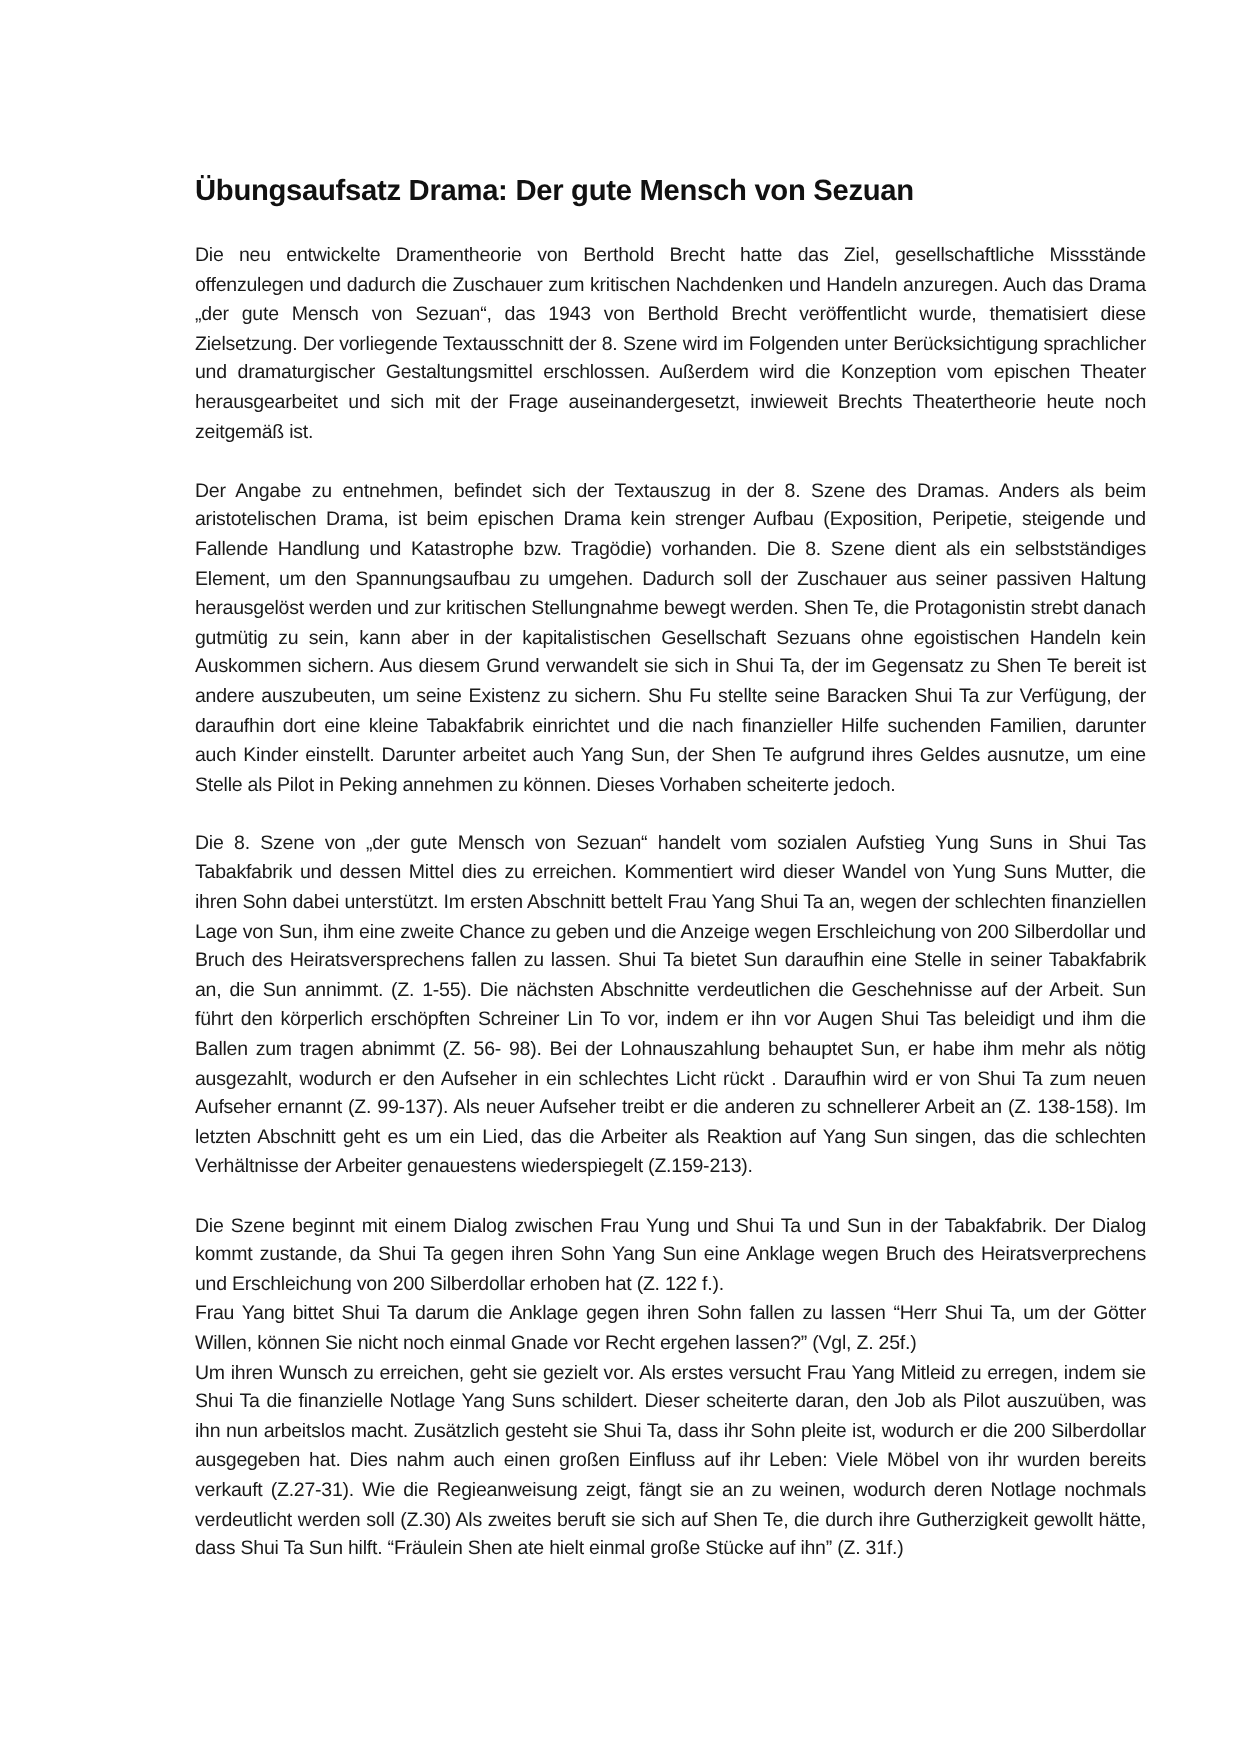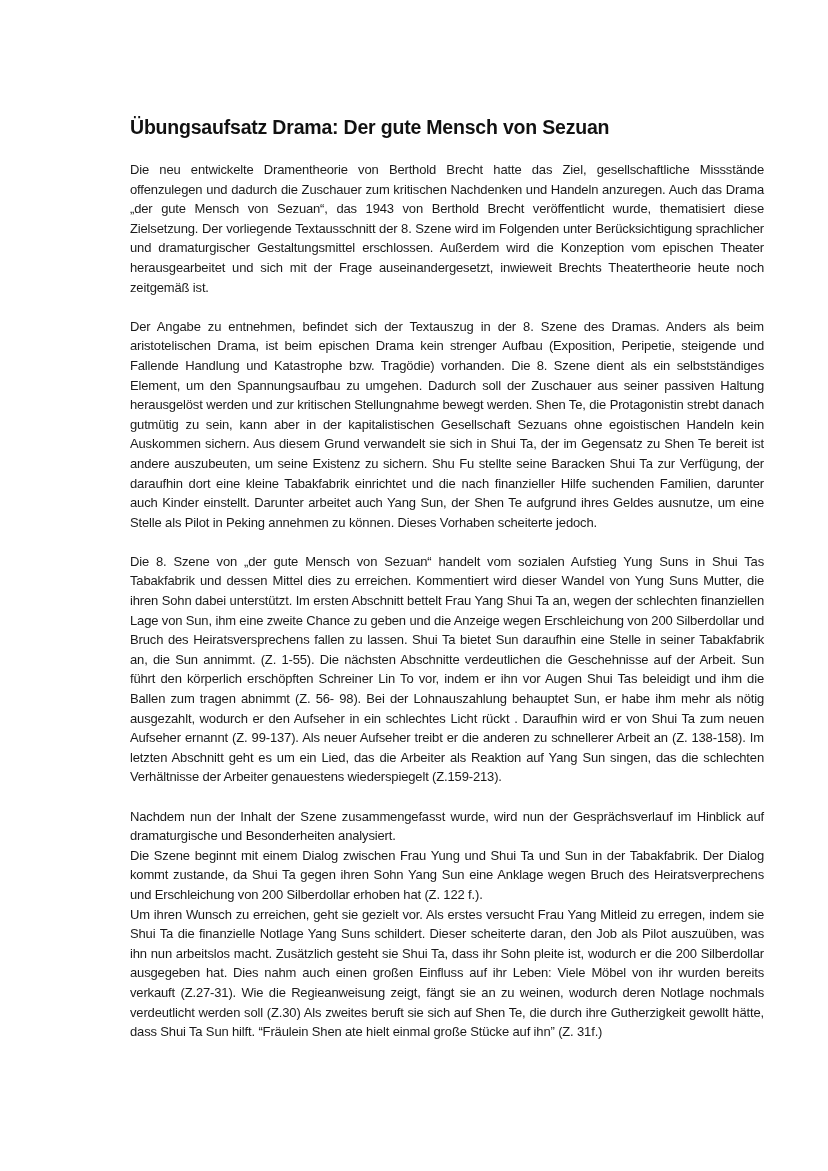--- a/index.html
+++ b/index.html
@@ -19,16 +19,16 @@
   .para.tight { margin-bottom: 0; }
 </style>
 </head>
 <body>
 
 <div class="page">
   <h1 class="title">Übungsaufsatz Drama: Der gute Mensch von Sezuan</h1>
   <p class="para">Die neu entwickelte Dramentheorie von Berthold Brecht hatte das Ziel, gesellschaftliche Missstände offenzulegen und dadurch die Zuschauer zum kritischen Nachdenken und Handeln anzuregen. Auch das Drama „der gute Mensch von Sezuan“, das 1943 von Berthold Brecht veröffentlicht wurde, thematisiert diese Zielsetzung. Der vorliegende Textausschnitt der 8. Szene wird im Folgenden unter Berücksichtigung sprachlicher und dramaturgischer  Gestaltungsmittel erschlossen. Außerdem wird die Konzeption vom epischen Theater herausgearbeitet und sich mit der Frage auseinandergesetzt, inwieweit Brechts Theatertheorie heute noch zeitgemäß ist.</p>
   <p class="para">Der Angabe zu entnehmen, befindet sich der Textauszug in der 8. Szene des Dramas. Anders als beim aristotelischen Drama, ist beim epischen Drama kein strenger Aufbau (Exposition, Peripetie, steigende und Fallende Handlung und Katastrophe bzw. Tragödie) vorhanden. Die 8. Szene dient als ein selbstständiges Element, um den Spannungsaufbau zu umgehen. Dadurch soll der Zuschauer aus seiner passiven Haltung herausgelöst werden und zur kritischen Stellungnahme bewegt werden.  Shen Te, die Protagonistin strebt danach gutmütig zu sein, kann aber in der kapitalistischen Gesellschaft Sezuans ohne egoistischen Handeln kein Auskommen sichern. Aus diesem Grund verwandelt sie sich in Shui Ta, der im Gegensatz zu Shen Te bereit ist andere auszubeuten, um seine Existenz zu sichern. Shu Fu stellte seine Baracken Shui Ta zur Verfügung, der daraufhin dort eine kleine Tabakfabrik einrichtet und die nach finanzieller Hilfe suchenden Familien, darunter auch Kinder einstellt. Darunter arbeitet auch Yang Sun, der Shen Te aufgrund ihres Geldes ausnutze, um eine Stelle als Pilot in Peking annehmen zu können. Dieses Vorhaben scheiterte jedoch.</p>
   <p class="para">Die 8. Szene von „der gute Mensch von Sezuan“ handelt vom sozialen Aufstieg Yung Suns in Shui Tas Tabakfabrik und dessen Mittel dies zu erreichen. Kommentiert wird dieser Wandel von Yung Suns Mutter, die ihren Sohn dabei unterstützt. Im ersten Abschnitt bettelt Frau Yang Shui Ta an, wegen der schlechten finanziellen Lage von Sun, ihm eine zweite Chance zu geben und die Anzeige wegen Erschleichung von 200 Silberdollar und Bruch des Heiratsversprechens fallen zu lassen. Shui Ta bietet Sun daraufhin eine Stelle in seiner Tabakfabrik an, die Sun annimmt. (Z. 1-55). Die nächsten Abschnitte verdeutlichen die Geschehnisse auf der Arbeit. Sun führt den körperlich erschöpften Schreiner Lin To vor, indem er ihn vor Augen Shui Tas beleidigt und ihm die Ballen zum tragen abnimmt (Z. 56- 98). Bei der Lohnauszahlung behauptet Sun, er habe ihm mehr als nötig ausgezahlt, wodurch er den Aufseher in ein schlechtes Licht rückt . Daraufhin wird er von Shui Ta zum neuen Aufseher ernannt (Z. 99-137). Als neuer Aufseher treibt er die anderen zu schnellerer Arbeit an (Z. 138-158). Im letzten Abschnitt geht es um ein Lied, das die Arbeiter als Reaktion auf Yang Sun singen, das die schlechten Verhältnisse der Arbeiter genauestens wiederspiegelt (Z.159-213).</p>
-  <p class="para tight">Nachdem nun der Inhalt der Szene zusammengefasst wurde, wird nun der Gesprächsverlauf im Hinblick auf dramaturgische und Besonderheiten analysiert.</p>
   <p class="para tight">Die Szene beginnt mit einem Dialog zwischen Frau Yung und Shui Ta und Sun in der Tabakfabrik. Der Dialog kommt zustande, da Shui Ta gegen ihren Sohn Yang Sun eine Anklage wegen Bruch des Heiratsverprechens und Erschleichung von 200 Silberdollar erhoben hat (Z. 122 f.).</p>
+  <p class="para tight">Frau Yang bittet Shui Ta darum die Anklage gegen ihren Sohn fallen zu lassen “Herr Shui Ta, um der Götter Willen, können Sie nicht noch einmal Gnade vor Recht ergehen lassen?” (Vgl, Z. 25f.)</p>
   <p class="para tight">Um ihren Wunsch zu erreichen, geht sie gezielt vor. Als erstes versucht Frau Yang Mitleid zu erregen, indem sie Shui Ta die finanzielle Notlage Yang Suns schildert. Dieser scheiterte daran, den Job als Pilot auszuüben, was ihn nun arbeitslos macht. Zusätzlich gesteht sie Shui Ta, dass ihr Sohn pleite ist, wodurch er die 200 Silberdollar ausgegeben hat. Dies nahm auch einen großen Einfluss auf ihr Leben: Viele Möbel von ihr wurden bereits verkauft (Z.27-31). Wie die Regieanweisung zeigt, fängt sie an zu weinen, wodurch deren Notlage nochmals verdeutlicht werden soll (Z.30)  Als zweites beruft sie sich auf Shen Te, die durch ihre Gutherzigkeit gewollt hätte, dass Shui Ta Sun hilft. “Fräulein Shen ate hielt einmal große Stücke auf ihn” (Z. 31f.)</p>
 </div>
 
 </body></html>

